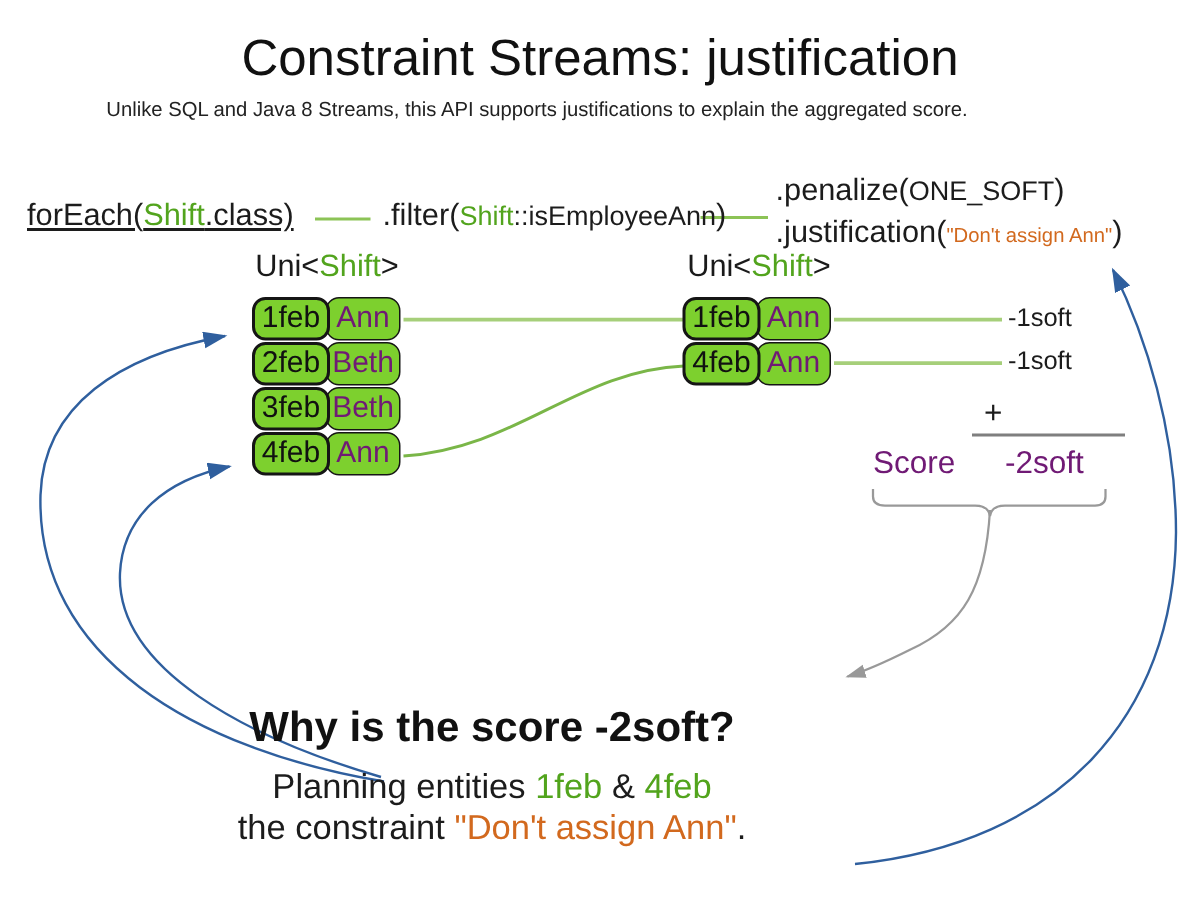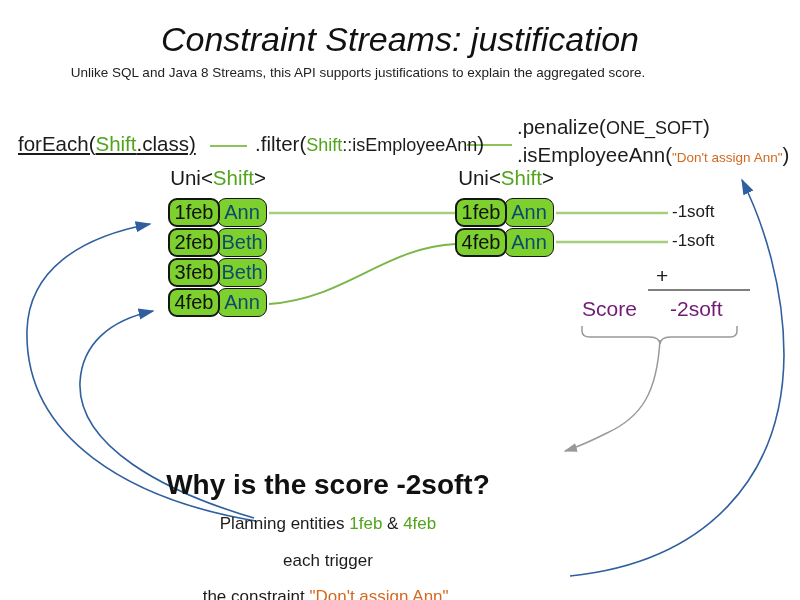--- a/index.html
+++ b/index.html
@@ -3,51 +3,51 @@
 <meta charset="utf-8">
 <style>
   html,body { margin:0; padding:0; }
   body {
     width:800px; height:600px; position:relative; overflow:hidden;
     background:#ffffff; font-family:"Liberation Sans", sans-serif; color:#1a1a1a;
   }
   .abs { position:absolute; white-space:nowrap; }
 
   
-  .title { left:0; top:20px; width:800px; text-align:center; font-size:34px; color:#111;font-style:italic; }
+  .title { left:0; top:20px; width:800px; text-align:center; font-size:34px; color:#111; }
   .subtitle { left:0; top:65px; width:716px; text-align:center; font-size:13.5px; color:#222; }
 
   
   .code { font-size:20.5px; color:#1c1c1c; }
   .code .small { font-size:18px; }
   .code .tiny  { font-size:13.5px; }
   .green-txt  { color:#52a41d; }
   .orange-txt { color:#d2691e; }
 
   
   .stream-label { font-size:20.5px; transform:translateX(-50%); }
   .stream-table { position:absolute; }
   .srow { height:29px; margin-bottom:1px; display:flex; }
   .cell {
     display:inline-block; box-sizing:border-box; height:29px;
     background:#7dd02e; border:2.5px solid #151515; border-radius:9px;
     text-align:center; font-size:20px; line-height:24px;
   }
   .cell.date { width:52px; color:#111; position:relative; z-index:2; }
-  .cell.emp  { width:50px; margin-left:-3px; border-width:1.5px; color:#0c4a6e; z-index:1; line-height:26px; }
+  .cell.emp  { width:50px; margin-left:-3px; border-width:1.5px; color:#701a75; z-index:1; line-height:26px; }
 
   
   .penalty { font-size:17px; color:#1c1c1c; }
   .plus    { font-size:21px; color:#1c1c1c; }
   .score-word, .score-total { font-size:21px; color:#701a75; }
 
   
   .explain { left:0; top:469px; width:656px; text-align:center; }
   .explain .headline { font-size:28px; font-weight:bold; color:#111; margin:0 0 10px 0; }
-  .explain .eline { font-size:17px; color:#1c1c1c; line-height:26.5px; margin:10px; }
+  .explain .eline { font-size:23px; color:#1c1c1c; line-height:26.5px; margin:0; }
 
   svg.overlay { position:absolute; left:0; top:0; pointer-events:none; }
 </style>
 </head>
 <body>
 
 <svg class="overlay" width="800" height="600" viewBox="0 0 800 600">
   <defs>
     <marker id="arrowBlue" markerWidth="11" markerHeight="8" refX="9" refY="3.5" orient="auto">
       <path d="M0,0 L10,3.5 L0,7 z" fill="#2f5f9e"></path>
@@ -78,21 +78,21 @@
 
 <div class="abs title">Constraint Streams: justification</div>
 <div class="abs subtitle">Unlike SQL and Java 8 Streams, this API supports justifications to explain the aggregated score.</div>
 
 <div class="abs code" style="left:18px; top:132px;text-decoration:underline;"><span>forEach(</span><span class="green-txt">Shift</span><span>.class)</span></div>
 
 <div class="abs code" style="left:255px; top:132px;"><span>.filter(</span><span class="small green-txt">Shift</span><span class="small">::isEmployeeAnn</span><span>)</span></div>
 
 <div class="abs code" style="left:517px; top:115px;"><span>.penalize(</span><span class="small">ONE_SOFT</span><span>)</span></div>
 
-<div class="abs code" style="left:517px; top:143px;"><span>.isEmployeeAnn(</span><span class="tiny orange-txt">"Don't assign Ann"</span><span>)</span></div>
+<div class="abs code" style="left:517px; top:143px;"><span>.justification(</span><span class="tiny orange-txt">"Don't assign Ann"</span><span>)</span></div>
 
 <div class="abs stream-label" style="left:218px; top:166px;"><span>Uni&lt;</span><span class="green-txt">Shift</span><span>&gt;</span></div>
 
 <div class="stream-table" style="left:168px; top:198px;">
   <div class="srow">
     <span class="cell date">1feb</span>
       <span class="cell emp">Ann</span>
   </div>
   <div class="srow">
     <span class="cell date">2feb</span>
@@ -123,15 +123,14 @@
 
 <div class="abs penalty" style="left:672px; top:202px;">-1soft</div>
 <div class="abs penalty" style="left:672px; top:231px;">-1soft</div>
 <div class="abs plus" style="left:656px; top:264px;">+</div>
 <div class="abs score-word" style="left:582px; top:297px;">Score</div>
 <div class="abs score-total" style="left:670px; top:297px;text-align:right;">-2soft</div>
 
 <div class="abs explain">
   <div class="headline">Why is the score -2soft?</div>
   <div class="eline"><span>Planning entities </span><span class="green-txt">1feb</span><span> &amp; </span><span class="green-txt">4feb</span></div>
-  <div class="eline">each trigger</div>
   <div class="eline"><span>the constraint </span><span class="orange-txt">"Don't assign Ann"</span><span>.</span></div>
 </div>
 
 </body></html>

